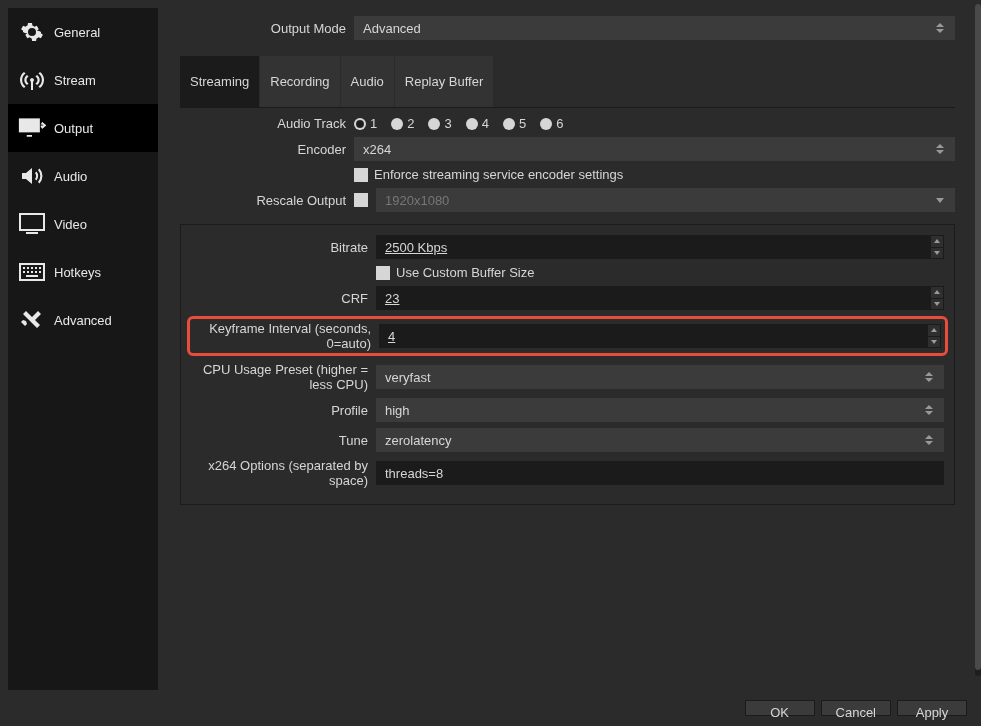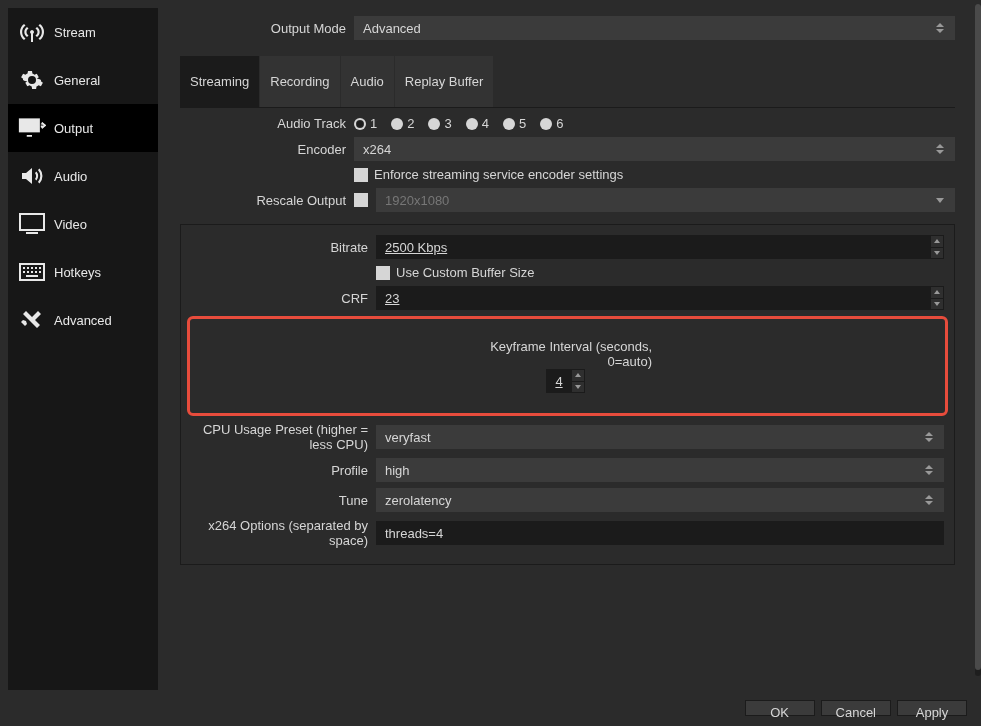--- a/index.html
+++ b/index.html
@@ -101,21 +101,21 @@
   padding: 10px 0;
 }
 .inset-panel .row { padding: 0 10px 0 0; }
 
 .highlight {
   border: 3px solid #e74c3c;
   border-radius: 6px;
   margin: 0 6px 6px 6px;
   padding: 2px 4px 2px 0;
 }
-.highlight .row { padding:0; margin:18px;flex-direction:column;}
+.highlight .row { padding:0; margin:0;}
 .highlight .label-col-wide { width:189px;}
 
 .footer {
   display:flex;
   justify-content:flex-end;
   gap:6px;
   padding: 10px 14px 10px 0;
 }
 .btn {
   background:#3b3b3b;
@@ -151,33 +151,33 @@
 .spin-btns .td{border-top:4px solid #999;}
 </style>
 </head>
 <body>
 
 <div class="shell">
 
   <div class="sidebar">
     <div class="sidebar-item">
       <span class="icon">
+          <svg width="24" height="24" viewBox="0 0 24 24">
+            <path d="M12 8a4 4 0 100 8 4 4 0 000-8zm9 4a7 7 0 01-.1 1.2l2 1.6-2 3.4-2.4-1a7 7 0 01-2 1.2l-.4 2.6h-4l-.4-2.6a7 7 0 01-2-1.2l-2.4 1-2-3.4 2-1.6A7 7 0 013 12a7 7 0 01.1-1.2l-2-1.6 2-3.4 2.4 1a7 7 0 012-1.2L8 3h4l.4 2.6a7 7 0 012 1.2l2.4-1 2 3.4-2 1.6A7 7 0 0121 12z"></path>
+          </svg>
+        </span>
+      <span>General</span>
+    </div>
+    <div class="sidebar-item">
+      <span class="icon">
           <svg width="24" height="20" viewBox="0 0 24 20">
             <path d="M4 2a10 10 0 000 16l1.5-1.5a8 8 0 010-13L4 2zm16 0l-1.5 1.5a8 8 0 010 13L20 18a10 10 0 000-16zM7 5a6 6 0 000 10l1.5-1.5a4 4 0 010-7L7 5zm10 0l-1.5 1.5a4 4 0 010 7L17 15a6 6 0 000-10zm-5 3a2 2 0 00-1 3.7V20h2v-8.3A2 2 0 0012 8z"></path>
           </svg>
         </span>
       <span>Stream</span>
-    </div>
-    <div class="sidebar-item">
-      <span class="icon">
-          <svg width="24" height="24" viewBox="0 0 24 24">
-            <path d="M12 8a4 4 0 100 8 4 4 0 000-8zm9 4a7 7 0 01-.1 1.2l2 1.6-2 3.4-2.4-1a7 7 0 01-2 1.2l-.4 2.6h-4l-.4-2.6a7 7 0 01-2-1.2l-2.4 1-2-3.4 2-1.6A7 7 0 013 12a7 7 0 01.1-1.2l-2-1.6 2-3.4 2.4 1a7 7 0 012-1.2L8 3h4l.4 2.6a7 7 0 012 1.2l2.4-1 2 3.4-2 1.6A7 7 0 0121 12z"></path>
-          </svg>
-        </span>
-      <span>General</span>
     </div>
     <div class="sidebar-item active">
       <span class="icon">
           <svg width="28" height="22" viewBox="0 0 32 24">
             <path d="M2 2h22v14H2V2zm0 16h22v2H10v2h6v-2h8v-2zM26 8h4l-2-3v2h-2v2zm4 2l-2 3v-2h-2v-2h4z" fill="#e8e8e8"></path>
             <rect x="2" y="2" width="22" height="14" fill="none" stroke="#e8e8e8" stroke-width="2"></rect>
             <path d="M27 6l4 3-4 3" fill="none" stroke="#e8e8e8" stroke-width="2"></path>
           </svg>
         </span>
       <span>Output</span>
@@ -403,21 +403,21 @@
             <span class="arrows">
                 <span class="up"></span>
                 <span class="down"></span>
               </span>
           </div>
         </div>
 
         <div class="row">
           <div class="label-col-wide">x264 Options (separated by space)</div>
           <div class="text-input">
-              <span>threads=4</span>
+              <span>threads=8</span>
             </div>
         </div>
       </div>
     </div>
   </div>
 
   <div class="right-scroll">
     <div class="track"></div>
     <div class="thumb"></div>
   </div>

